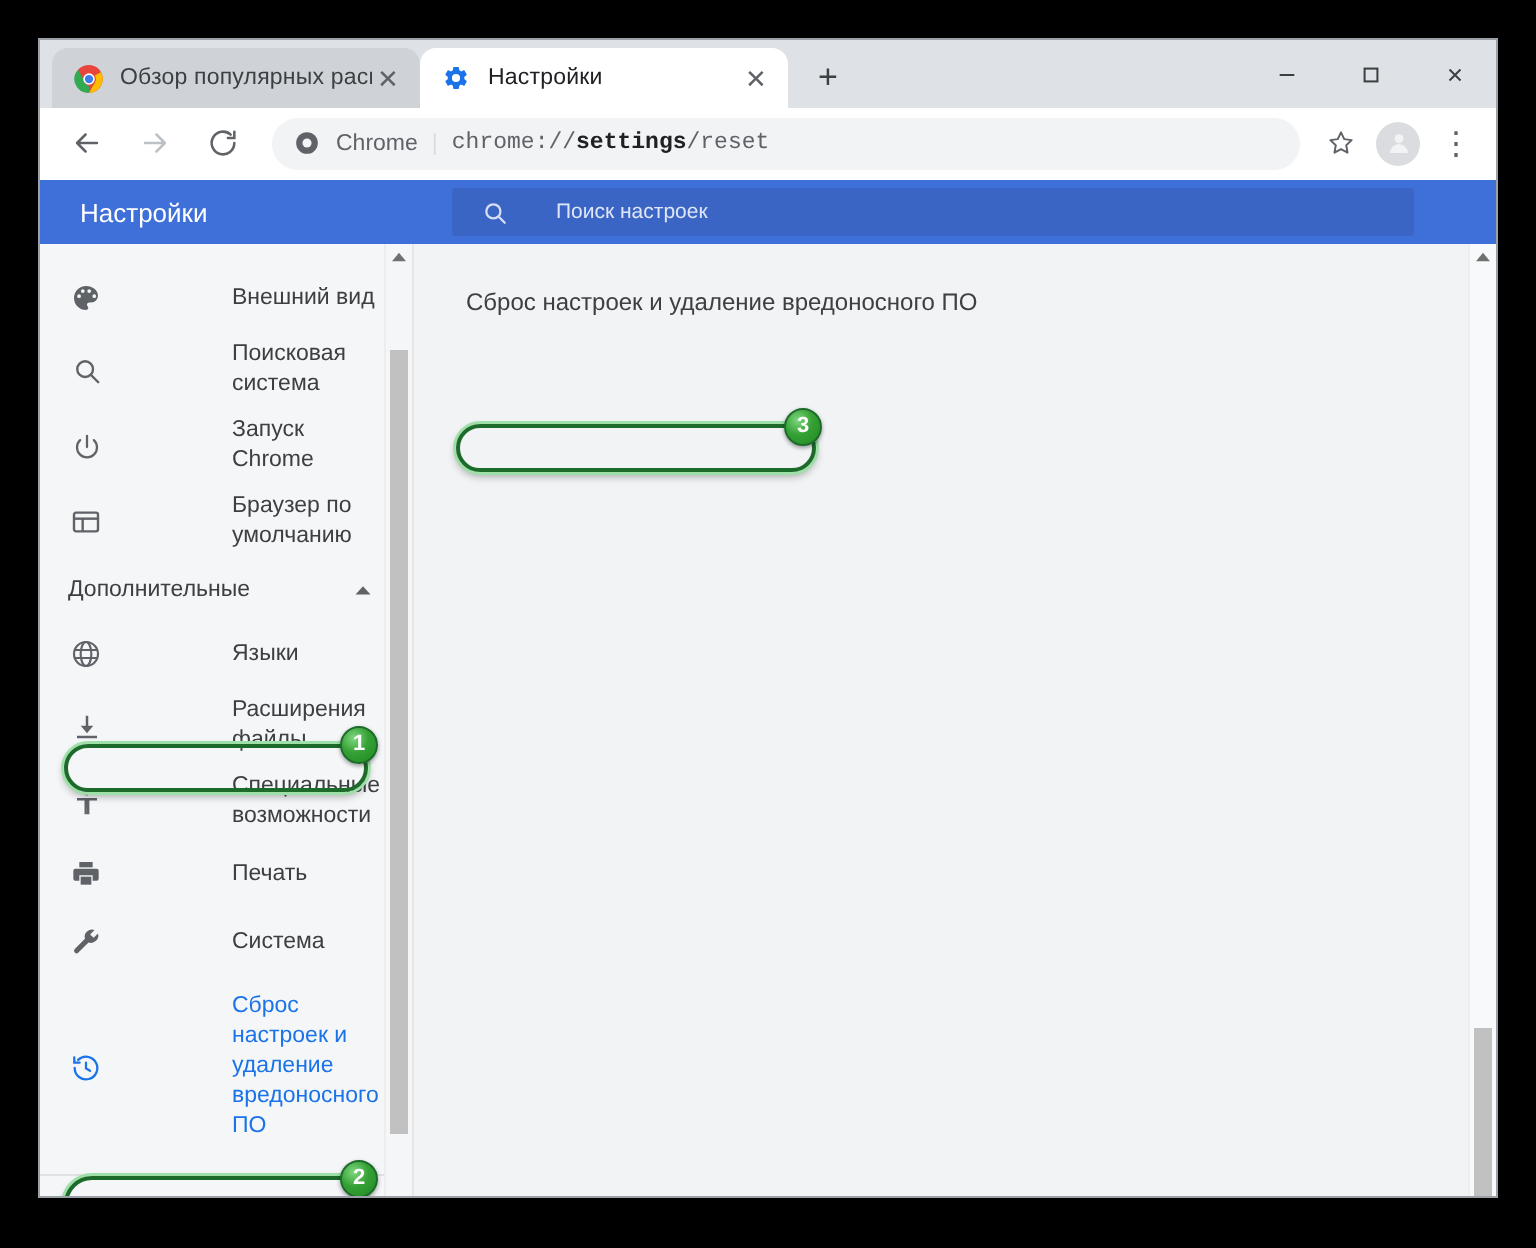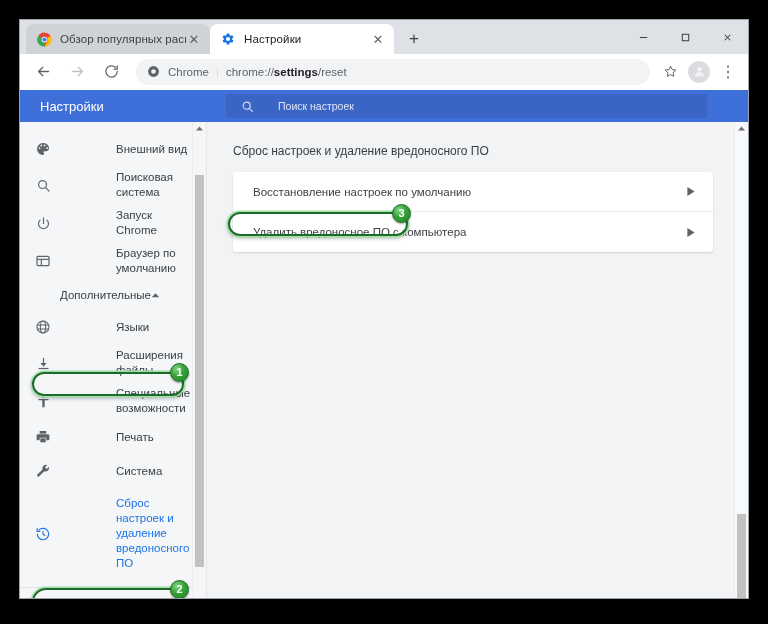--- a/index.html
+++ b/index.html
@@ -133,21 +133,21 @@
     color: #202124;
   }
   .omni-icon {
     width: 14px; height: 14px;
     margin-right: 8px;
     display: flex; align-items: center; justify-content: center;
     color: #5f6368;
   }
   .omni-scheme { color: #5f6368; margin-right: 7px; }
   .omni-sep { color: #dadce0; margin-right: 7px; }
-  .omni-url { color: #5f6368; white-space: nowrap; }
+  .omni-url { color: #5f6368; white-space: nowrap; font-family: Liberation Mono, monospace; }
   .omni-url b { color: #202124; font-weight: 700; }
 
   .toolbtn {
     width: 26px; height: 26px;
     display: flex; align-items: center; justify-content: center;
     color: #5f6368;
     margin: 0 1px;
   }
   .avatar {
     width: 22px; height: 22px;
@@ -239,21 +239,21 @@
   .sb-label { line-height: 15px; }
 
   .sb-advanced {
     display: flex;
     align-items: center;
     height: 30px;
     padding: 0 10px 0 14px;
     box-sizing: border-box;
     font-size: 11.5px;
     color: #3c4043;
-    justify-content: center;
+    justify-content: space-between;
   }
   .sb-caret {
     color: #5f6368;
     font-size: 8px;
     margin-right: 10px;
   }
 
   .sb-item.selected .sb-label,
   .sb-item.selected .sb-icon { color: #1a73e8; }
 
@@ -642,38 +642,20 @@
       <div class="badge bdg-1">1</div>
 
       <div class="hl hl-2"></div>
       <div class="badge bdg-2">2</div>
     </div>
 
     <div class="main">
       <div class="main-inner">
         <div class="section-title">Сброс настроек и удаление вредоносного ПО</div>
 
-        <div class="card">
-          <div class="card-row">
-            <span>Восстановление настроек по умолчанию</span>
-            <span class="row-arrow">
-              <svg width="8" height="9" viewBox="0 0 8 10" fill="#5f6368">
-                  <path d="M0 0l8 5-8 5z"></path>
-                </svg>
-            </span>
-          </div>
-          <div class="card-row">
-            <span>Удалить вредоносное ПО с компьютера</span>
-            <span class="row-arrow">
-              <svg width="8" height="9" viewBox="0 0 8 10" fill="#5f6368">
-                  <path d="M0 0l8 5-8 5z"></path>
-                </svg>
-            </span>
-          </div>
-        </div>
       </div>
 
       <div class="main-track">
         <div class="sb-arrow">
           <svg width="7" height="5" viewBox="0 0 10 6" fill="#707070">
               <path d="M5 0l5 6H0z"></path>
             </svg>
         </div>
         <div class="main-thumb"></div>
 

